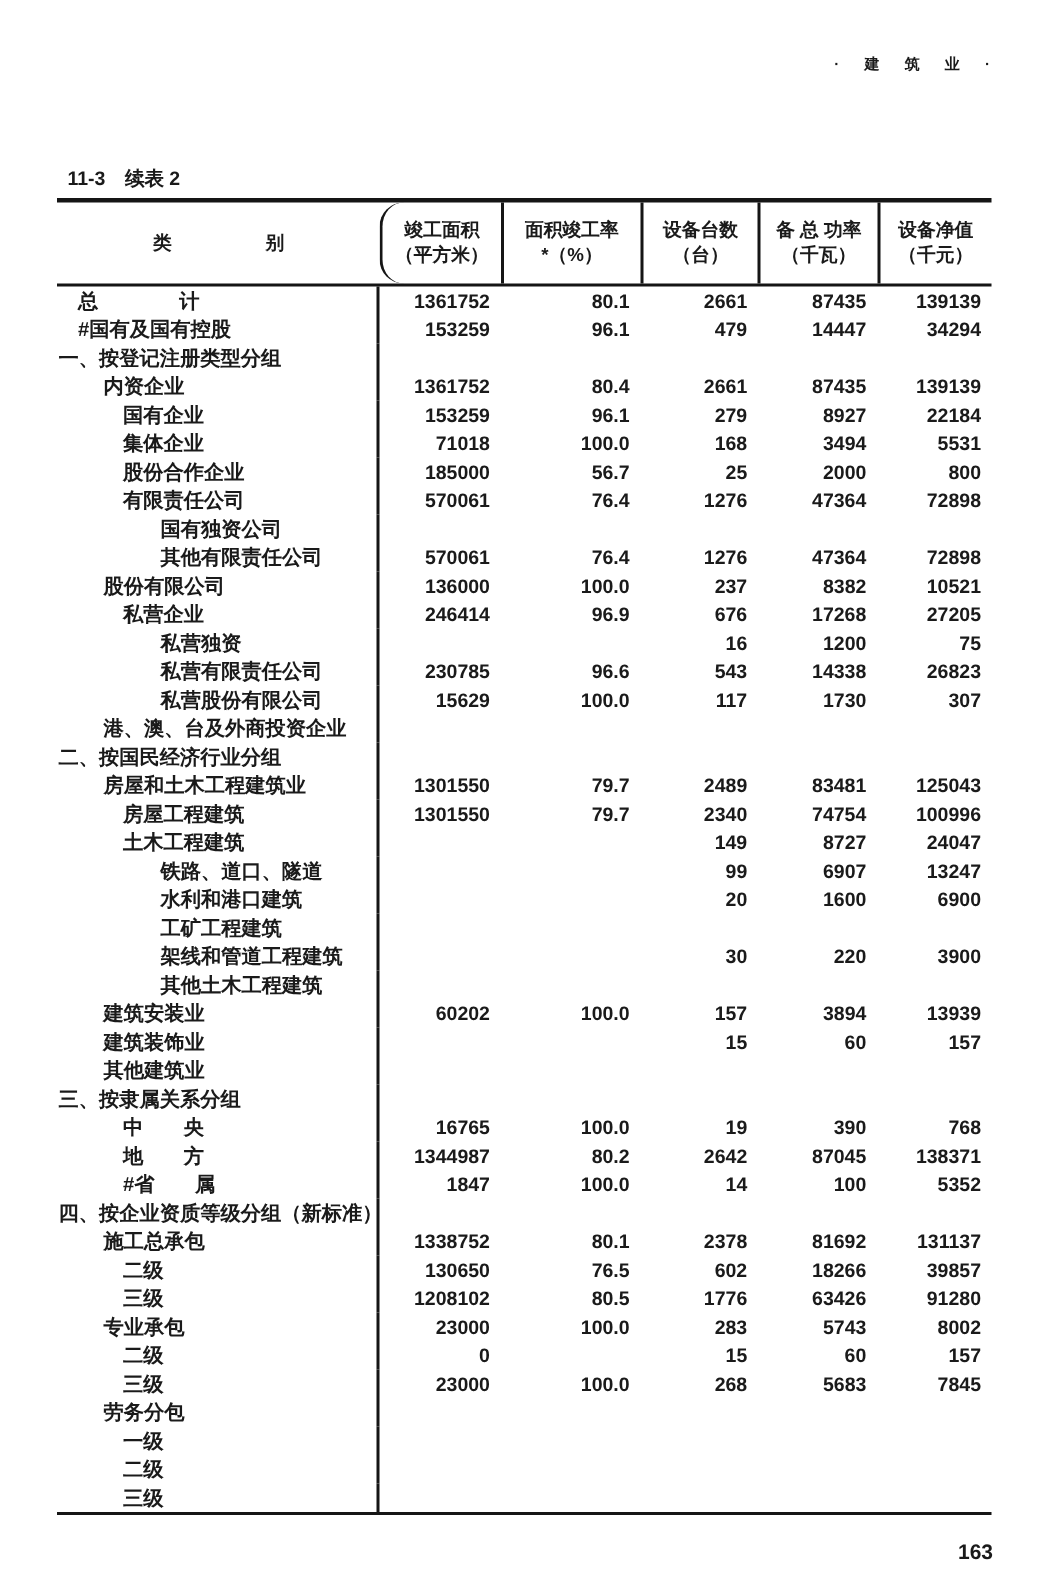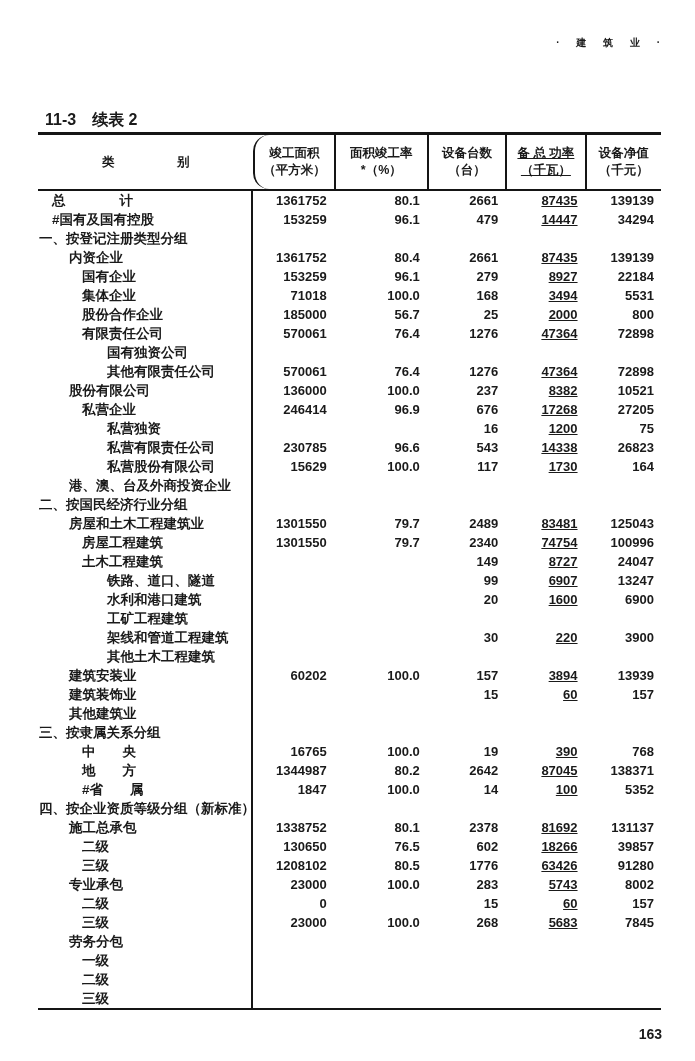--- a/index.html
+++ b/index.html
@@ -11,21 +11,21 @@
     position: relative;
     overflow: hidden;
   }
   .corner-header {
     position: absolute; top: 36px; right: 28px;
     font-size: 10px; font-weight: 700;
     letter-spacing: 7px; white-space: nowrap;
   }
   .table-label {
     position: absolute; top: 110px; left: 45px;
-    font-size: 16px; font-weight: 700; white-space: nowrap;
+    font-size: 13px; font-weight: 700; white-space: nowrap;
   }
   .stat-table {
     position: absolute; top: 132px; left: 38px;
     width: 623px;
   }
   .thead {
     display: flex;
     border-top: 3px solid #151515;
     border-bottom: 2px solid #151515;
     height: 54px;
@@ -33,21 +33,21 @@
   .th {
     display: flex; flex-direction: column;
     align-items: center; justify-content: center;
     font-size: 12.5px; font-weight: 700;
     line-height: 17px; white-space: nowrap;
     box-sizing: border-box;
   }
   .th-cat { width: 220px; }
   .th-col { border-left: 2px solid #151515; }
   .w1 { width: 82px; border-radius: 16px; } .w2 { width: 95px; align-items: center; } .w3 { width: 80px; }
-  .w4 { width: 81px; text-decoration: underline; } .w5 { width: 78px; }
+  .w4 { width: 81px; } .w5 { width: 78px; }
   .tbody { border-bottom: 2px solid #151515; }
   .row { display: flex; height: 19px; }
   .cat {
     width: 220px; box-sizing: border-box;
     border-right: 2px solid #151515;
     font-size: 13.5px; font-weight: 700;
     line-height: 19px; white-space: nowrap; overflow: hidden;
   }
   .num {
     box-sizing: border-box;
@@ -225,21 +225,21 @@
     <div class="num w4">14338</div>
     <div class="num w5">26823</div>
   </div>
 
   <div class="row">
     <div class="cat ind4"><span class="lbl">私营股份有限公司</span></div>
     <div class="num w1">15629</div>
     <div class="num w2">100.0</div>
     <div class="num w3">117</div>
     <div class="num w4">1730</div>
-    <div class="num w5">164</div>
+    <div class="num w5">307</div>
   </div>
 
   <div class="row">
     <div class="cat ind2"><span class="lbl">港、澳、台及外商投资企业</span></div>
     <div class="num w1"></div>
     <div class="num w2"></div>
     <div class="num w3"></div>
     <div class="num w4"></div>
     <div class="num w5"></div>
   </div>

